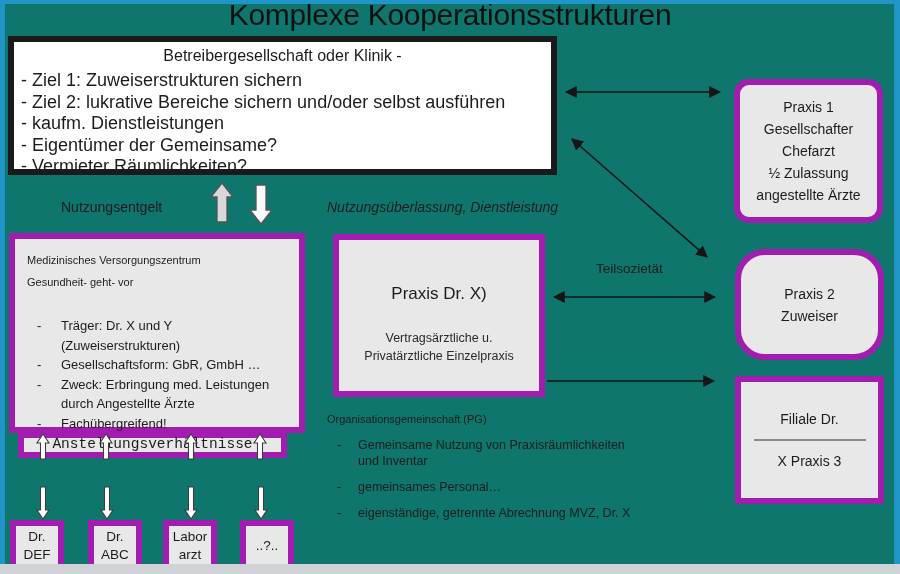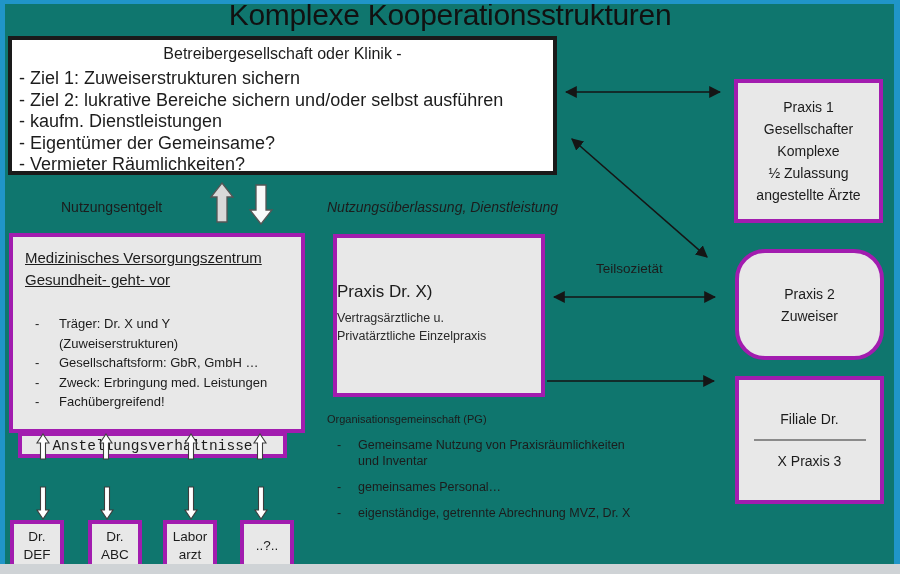--- a/index.html
+++ b/index.html
@@ -11,43 +11,43 @@
   .frame.top{left:0;top:0;width:900px;height:4px;}
   .frame.left{left:0;top:0;width:5px;height:574px;}
   .frame.right{left:894px;top:0;width:6px;height:574px;}
   .frame.bottom{left:0;top:566px;width:900px;height:8px;}
 
   .title{
     position:absolute;left:0;top:-2px;width:100%;text-align:center;
     font-size:30px;font-weight:500;letter-spacing:-0.3px;color:#111;
   }
 
-  .box{position:absolute;box-sizing:border-box;background:var(--box-fill,#E8E8E8);border:4px solid #a21caf;}
+  .box{position:absolute;box-sizing:border-box;background:var(--box-fill,#E8E8E8);border:6px solid #a21caf;}
   .box.white{background:#ffffff;border-color:#1a1a1a;}
 
   .operator{left:8px;top:36px;width:549px;height:139px;padding:3px 7px 0 7px;}
   .operator .hd{text-align:center;font-size:16px;line-height:22px;margin-bottom:3px;}
   .operator .it{font-size:18px;line-height:21.5px;}
 
   .label{position:absolute;font-size:14px;color:#1c1c1c;white-space:nowrap;text-align:center;}
   .lab-entgelt{left:61px;top:199px;}
   .lab-ueberlassung{left:327px;top:199px;font-style:italic;}
   .lab-teilsozietaet{left:596px;top:261px;font-size:13.5px;}
 
   .mvz{left:9px;top:233px;width:296px;height:200px;padding:10px 8px 0 12px;}
-  .mvz .hd{font-size:15px;line-height:22px;text-decoration:underline;}
+  .mvz .hd{font-size:11px;line-height:22px;}
   .mvz .items{margin-top:23px;}
   .mvz-item{position:relative;padding-left:34px;font-size:13px;line-height:19.5px;}
   .mvz-item .dash{position:absolute;left:10px;top:0;}
 
-  .praxisx{left:333px;top:234px;width:212px;height:163px;}
+  .praxisx{left:333px;top:234px;width:212px;height:163px;text-align:center;}
   .praxisx .t{margin-top:44px;font-size:17px;}
-  .praxisx .s{margin-top:7px;font-size:12.5px;line-height:18px;color:#2a2a2a;}
-
-  .praxis1{left:734px;top:79px;width:149px;height:144px;}
+  .praxisx .s{margin-top:25px;font-size:12.5px;line-height:18px;color:#2a2a2a;}
+
+  .praxis1{left:734px;top:79px;width:149px;height:144px;border-radius:15px;}
   .praxis2{left:735px;top:249px;width:149px;height:111px;border-radius:30px;}
   .filiale{left:735px;top:376px;width:149px;height:128px;}
   .vcenter{display:flex;flex-direction:column;justify-content:center;align-items:center;text-align:center;}
   .lines14{font-size:14px;line-height:22px;}
   .filiale .divider{width:112px;border-top:2px solid #8a8a8a;margin:9px 0;}
 
   .org{position:absolute;left:327px;top:411px;width:345px;}
   .org .hd{font-size:11px;line-height:16px;}
   .org-item{position:relative;padding-left:31px;font-size:12.5px;line-height:16px;}
   .org-item .dash{position:absolute;left:10px;top:0;}
@@ -90,40 +90,41 @@
         <div>Träger: Dr. X und Y</div>
         <div>(Zuweiserstrukturen)</div>
       </div>
       <div class="mvz-item">
         <span class="dash">-</span>
         <div>Gesellschaftsform: GbR, GmbH …</div>
       </div>
       <div class="mvz-item">
         <span class="dash">-</span>
         <div>Zweck: Erbringung med. Leistungen</div>
+        <div>durch Angestellte Ärzte</div>
       </div>
       <div class="mvz-item">
         <span class="dash">-</span>
         <div>Fachübergreifend!</div>
       </div>
     </div>
   </div>
 
   <div class="box praxisx">
     <div class="t">Praxis Dr. X)</div>
     <div class="s">
       <div>Vertragsärztliche u.</div>
       <div>Privatärztliche Einzelpraxis</div>
     </div>
   </div>
 
   <div class="box praxis1 vcenter lines14">
     <div>Praxis 1</div>
     <div>Gesellschafter</div>
-    <div>Komplexe</div>
+    <div>Chefarzt</div>
     <div>½ Zulassung</div>
     <div>angestellte Ärzte</div>
   </div>
 
   <div class="box praxis2 vcenter lines14">
     <div>Praxis 2</div>
     <div>Zuweiser</div>
   </div>
 
   <div class="box filiale vcenter lines14">

